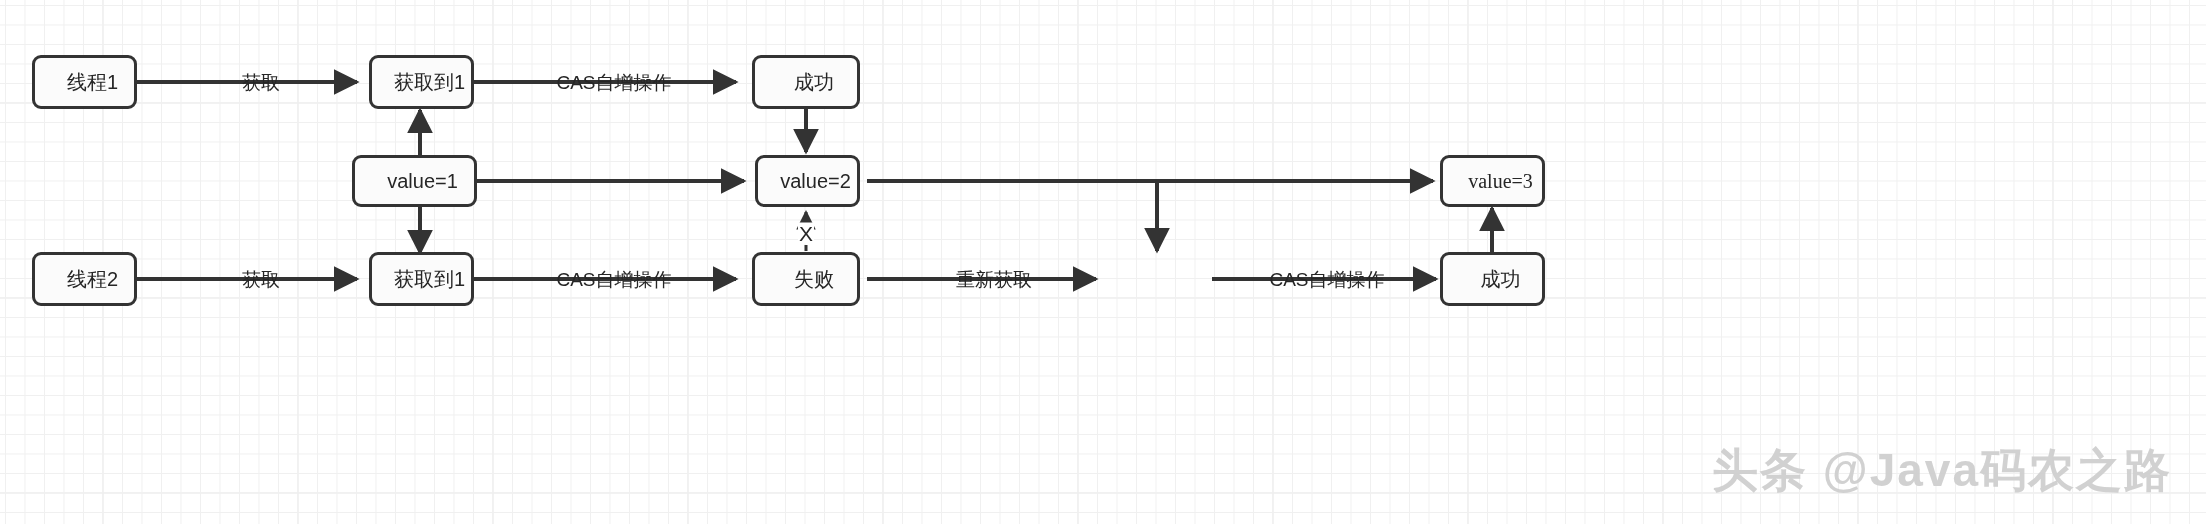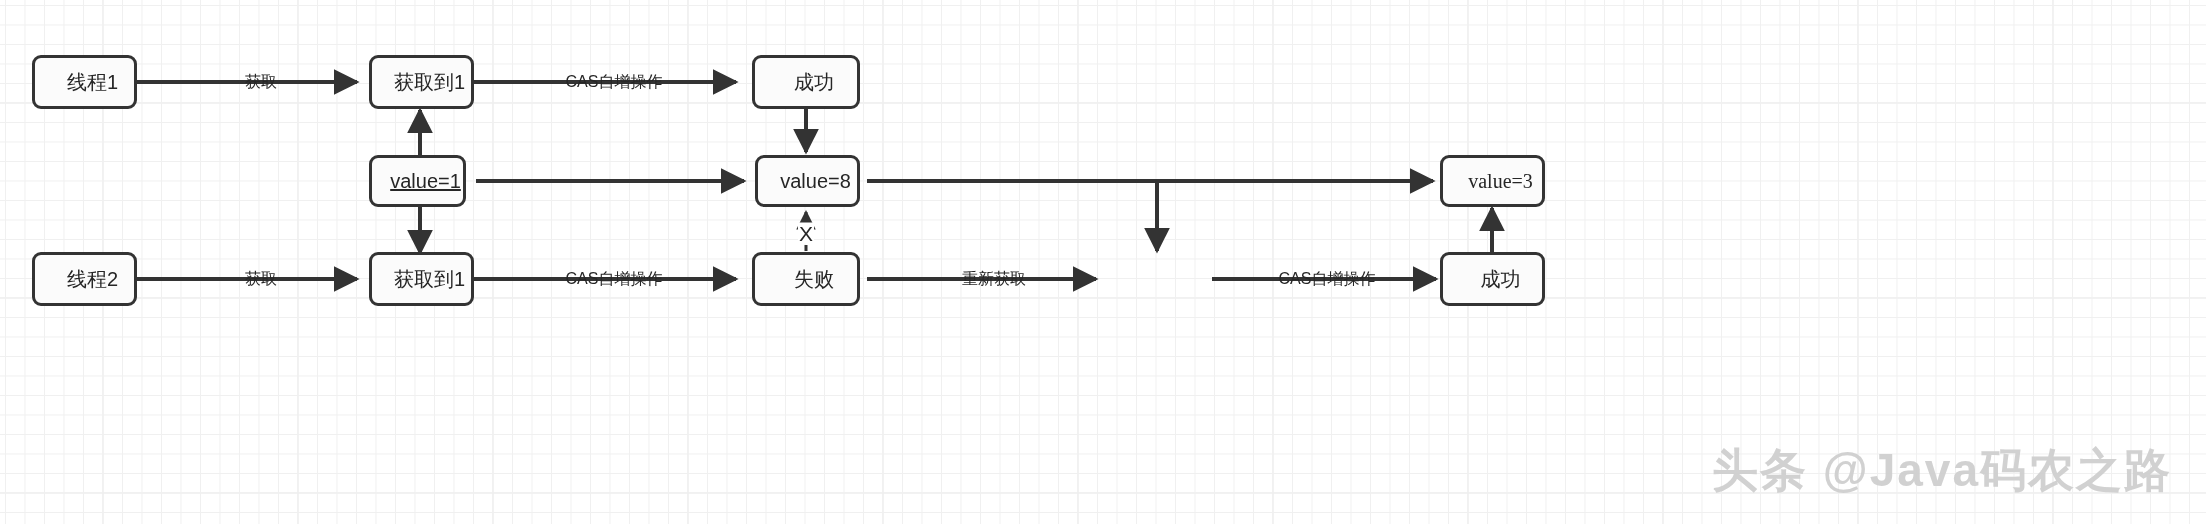--- a/index.html
+++ b/index.html
@@ -33,21 +33,21 @@
     font-size: 20px;
     line-height: 1;
     white-space: nowrap;
     z-index: 3;
     padding-left: 16px;
   }
   .edge-label {
     position: absolute;
     background: transparent;
     color: #262626;
-    font-size: 16px;
+    font-size: 19px;
     line-height: 1;
     white-space: nowrap;
     z-index: 4;
     transform: translate(-50%, -50%);
     padding: 0 3px;
   }
   .x-mark {
     position: absolute;
     color: #262626;
     font-size: 21px;
@@ -123,26 +123,26 @@
   </div>
 
   <div class="node" style="left:369px; top:55px; width:105px; height:54px;">
     <span>获取到1</span>
   </div>
 
   <div class="node" style="left:752px; top:55px; width:108px; height:54px;">
     <span>成功</span>
   </div>
 
-  <div class="node" style="left:369px; top:155px; width:97px; height:52px;text-decoration:underline;">
+  <div class="node" style="left:352px; top:155px; width:125px; height:52px;">
     <span>value=1</span>
   </div>
 
   <div class="node" style="left:755px; top:155px; width:105px; height:52px;">
-    <span>value=8</span>
+    <span>value=2</span>
   </div>
 
   <div class="node" style="left:1440px; top:155px; width:105px; height:52px;font-family:Liberation Serif, serif;">
     <span>value=3</span>
   </div>
 
   <div class="node" style="left:32px; top:252px; width:105px; height:54px;text-align:center;">
     <span>线程2</span>
   </div>
 

